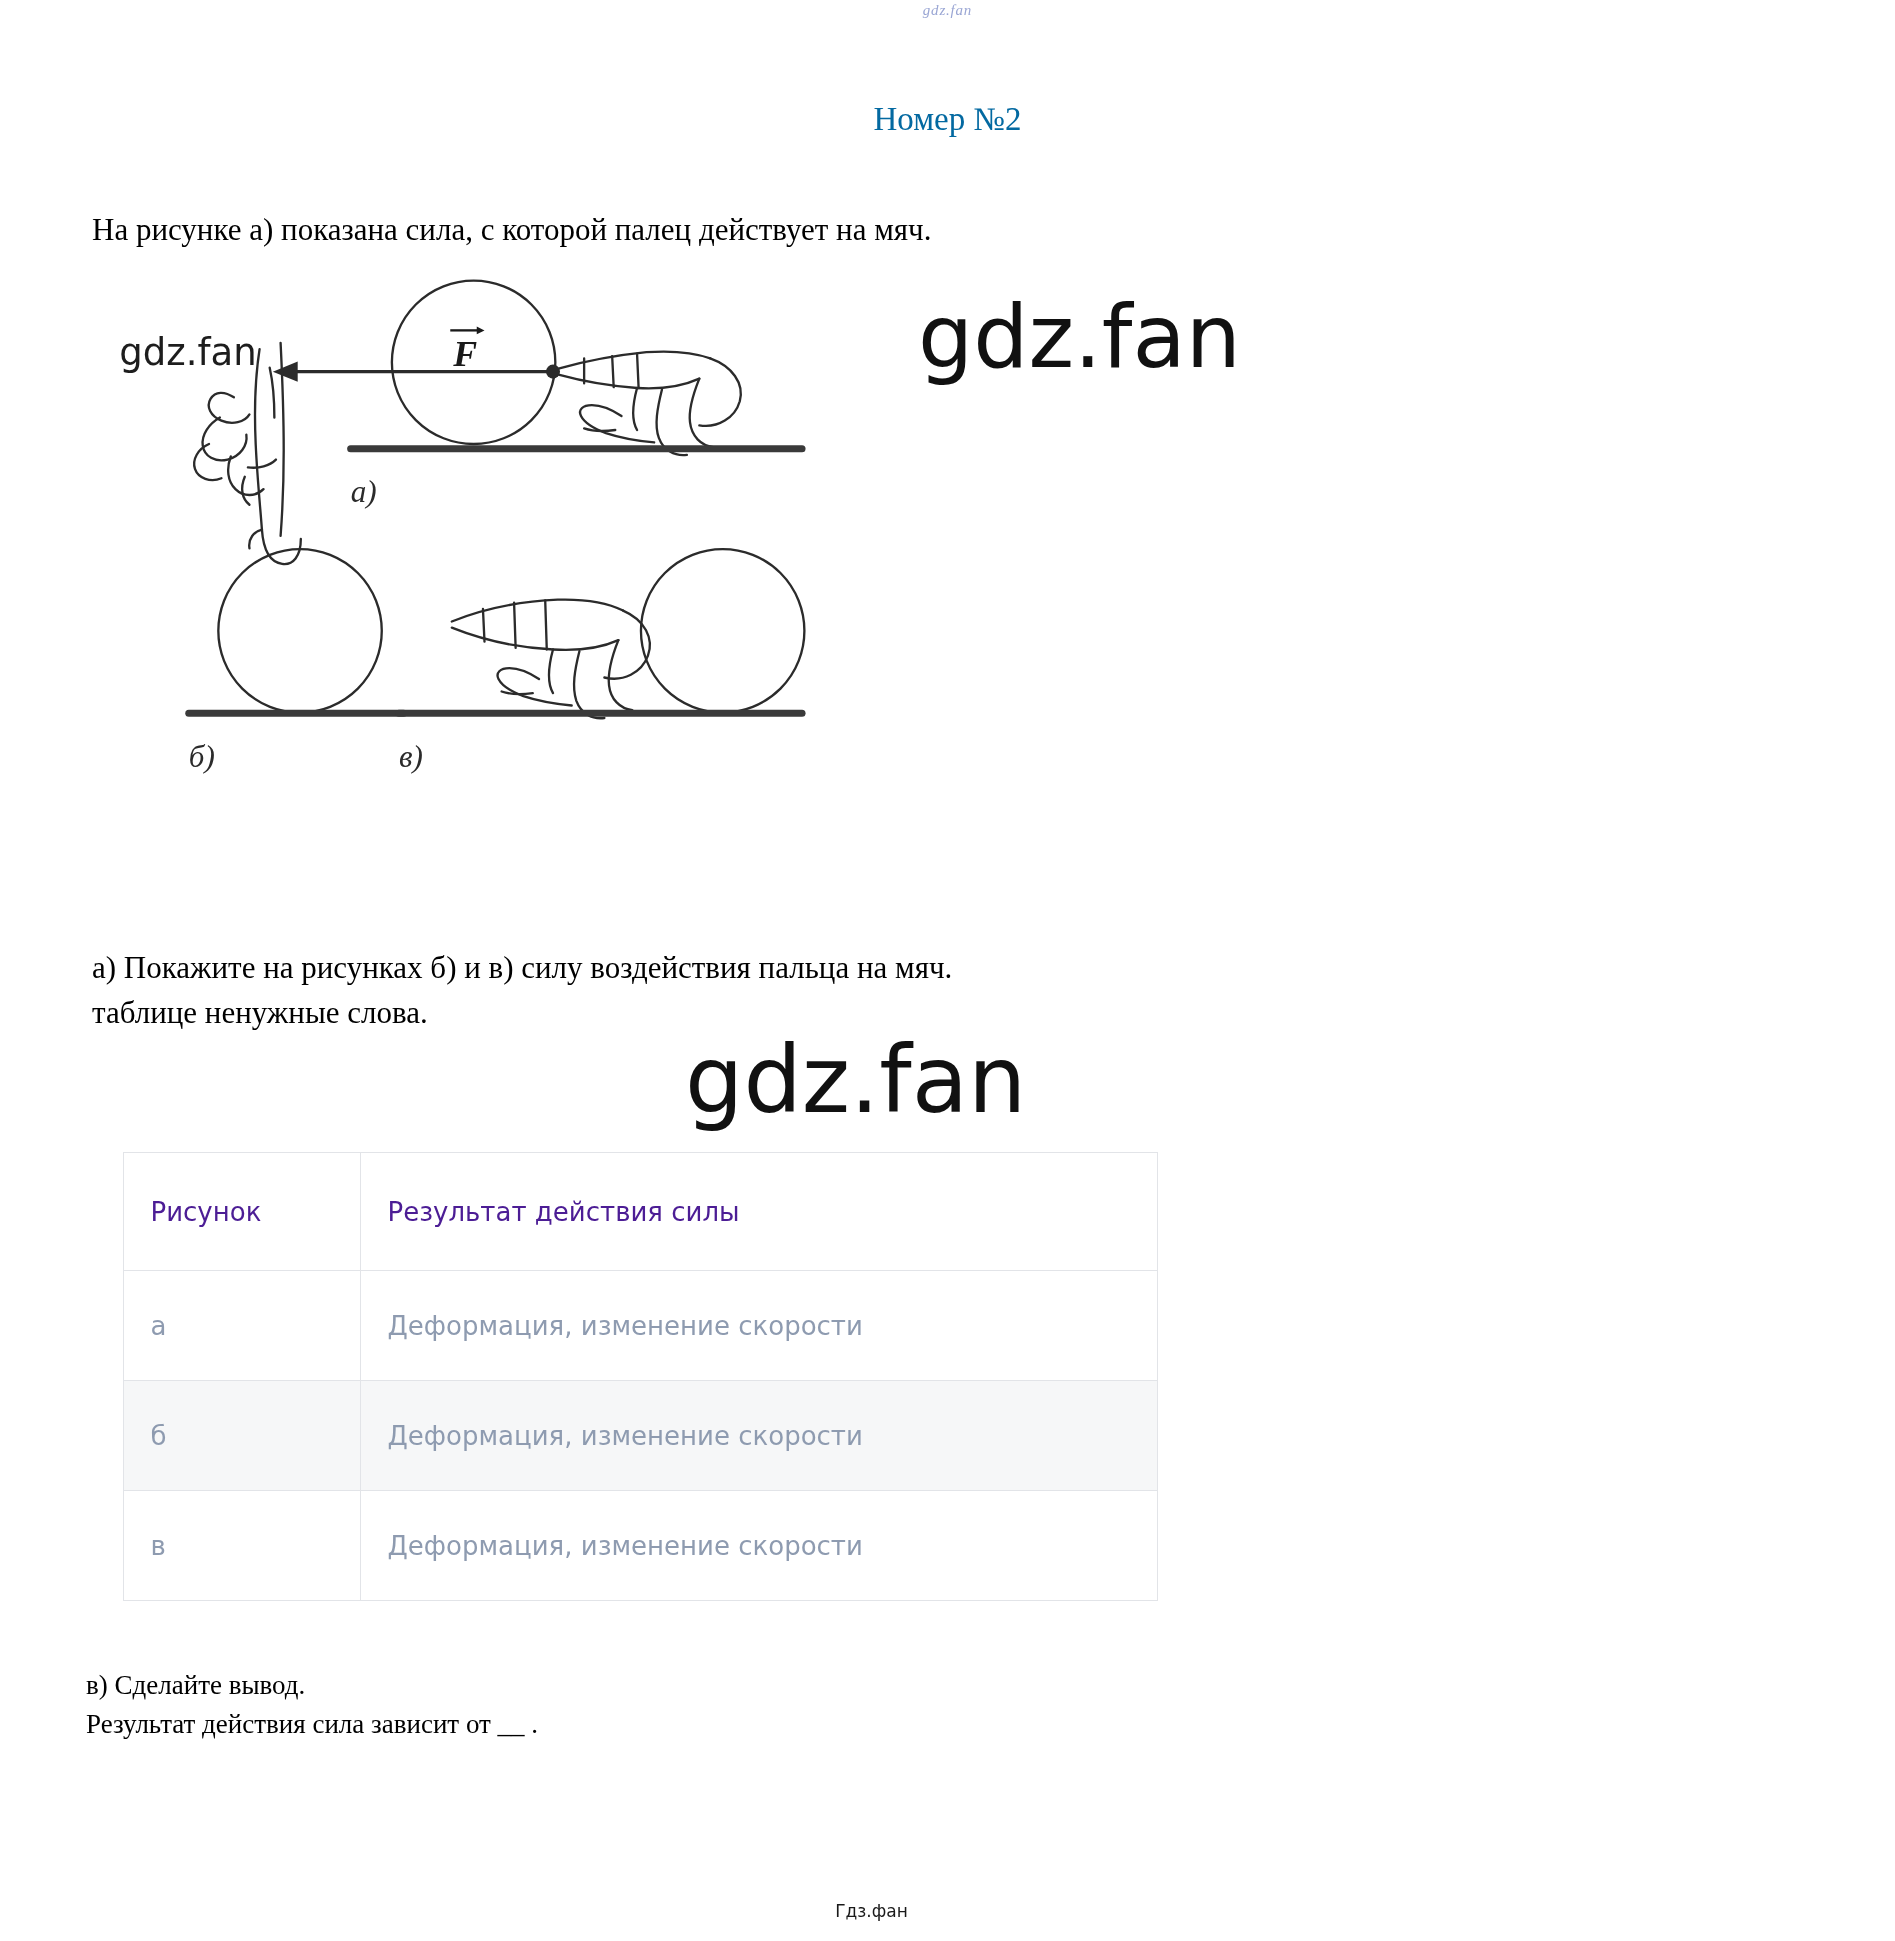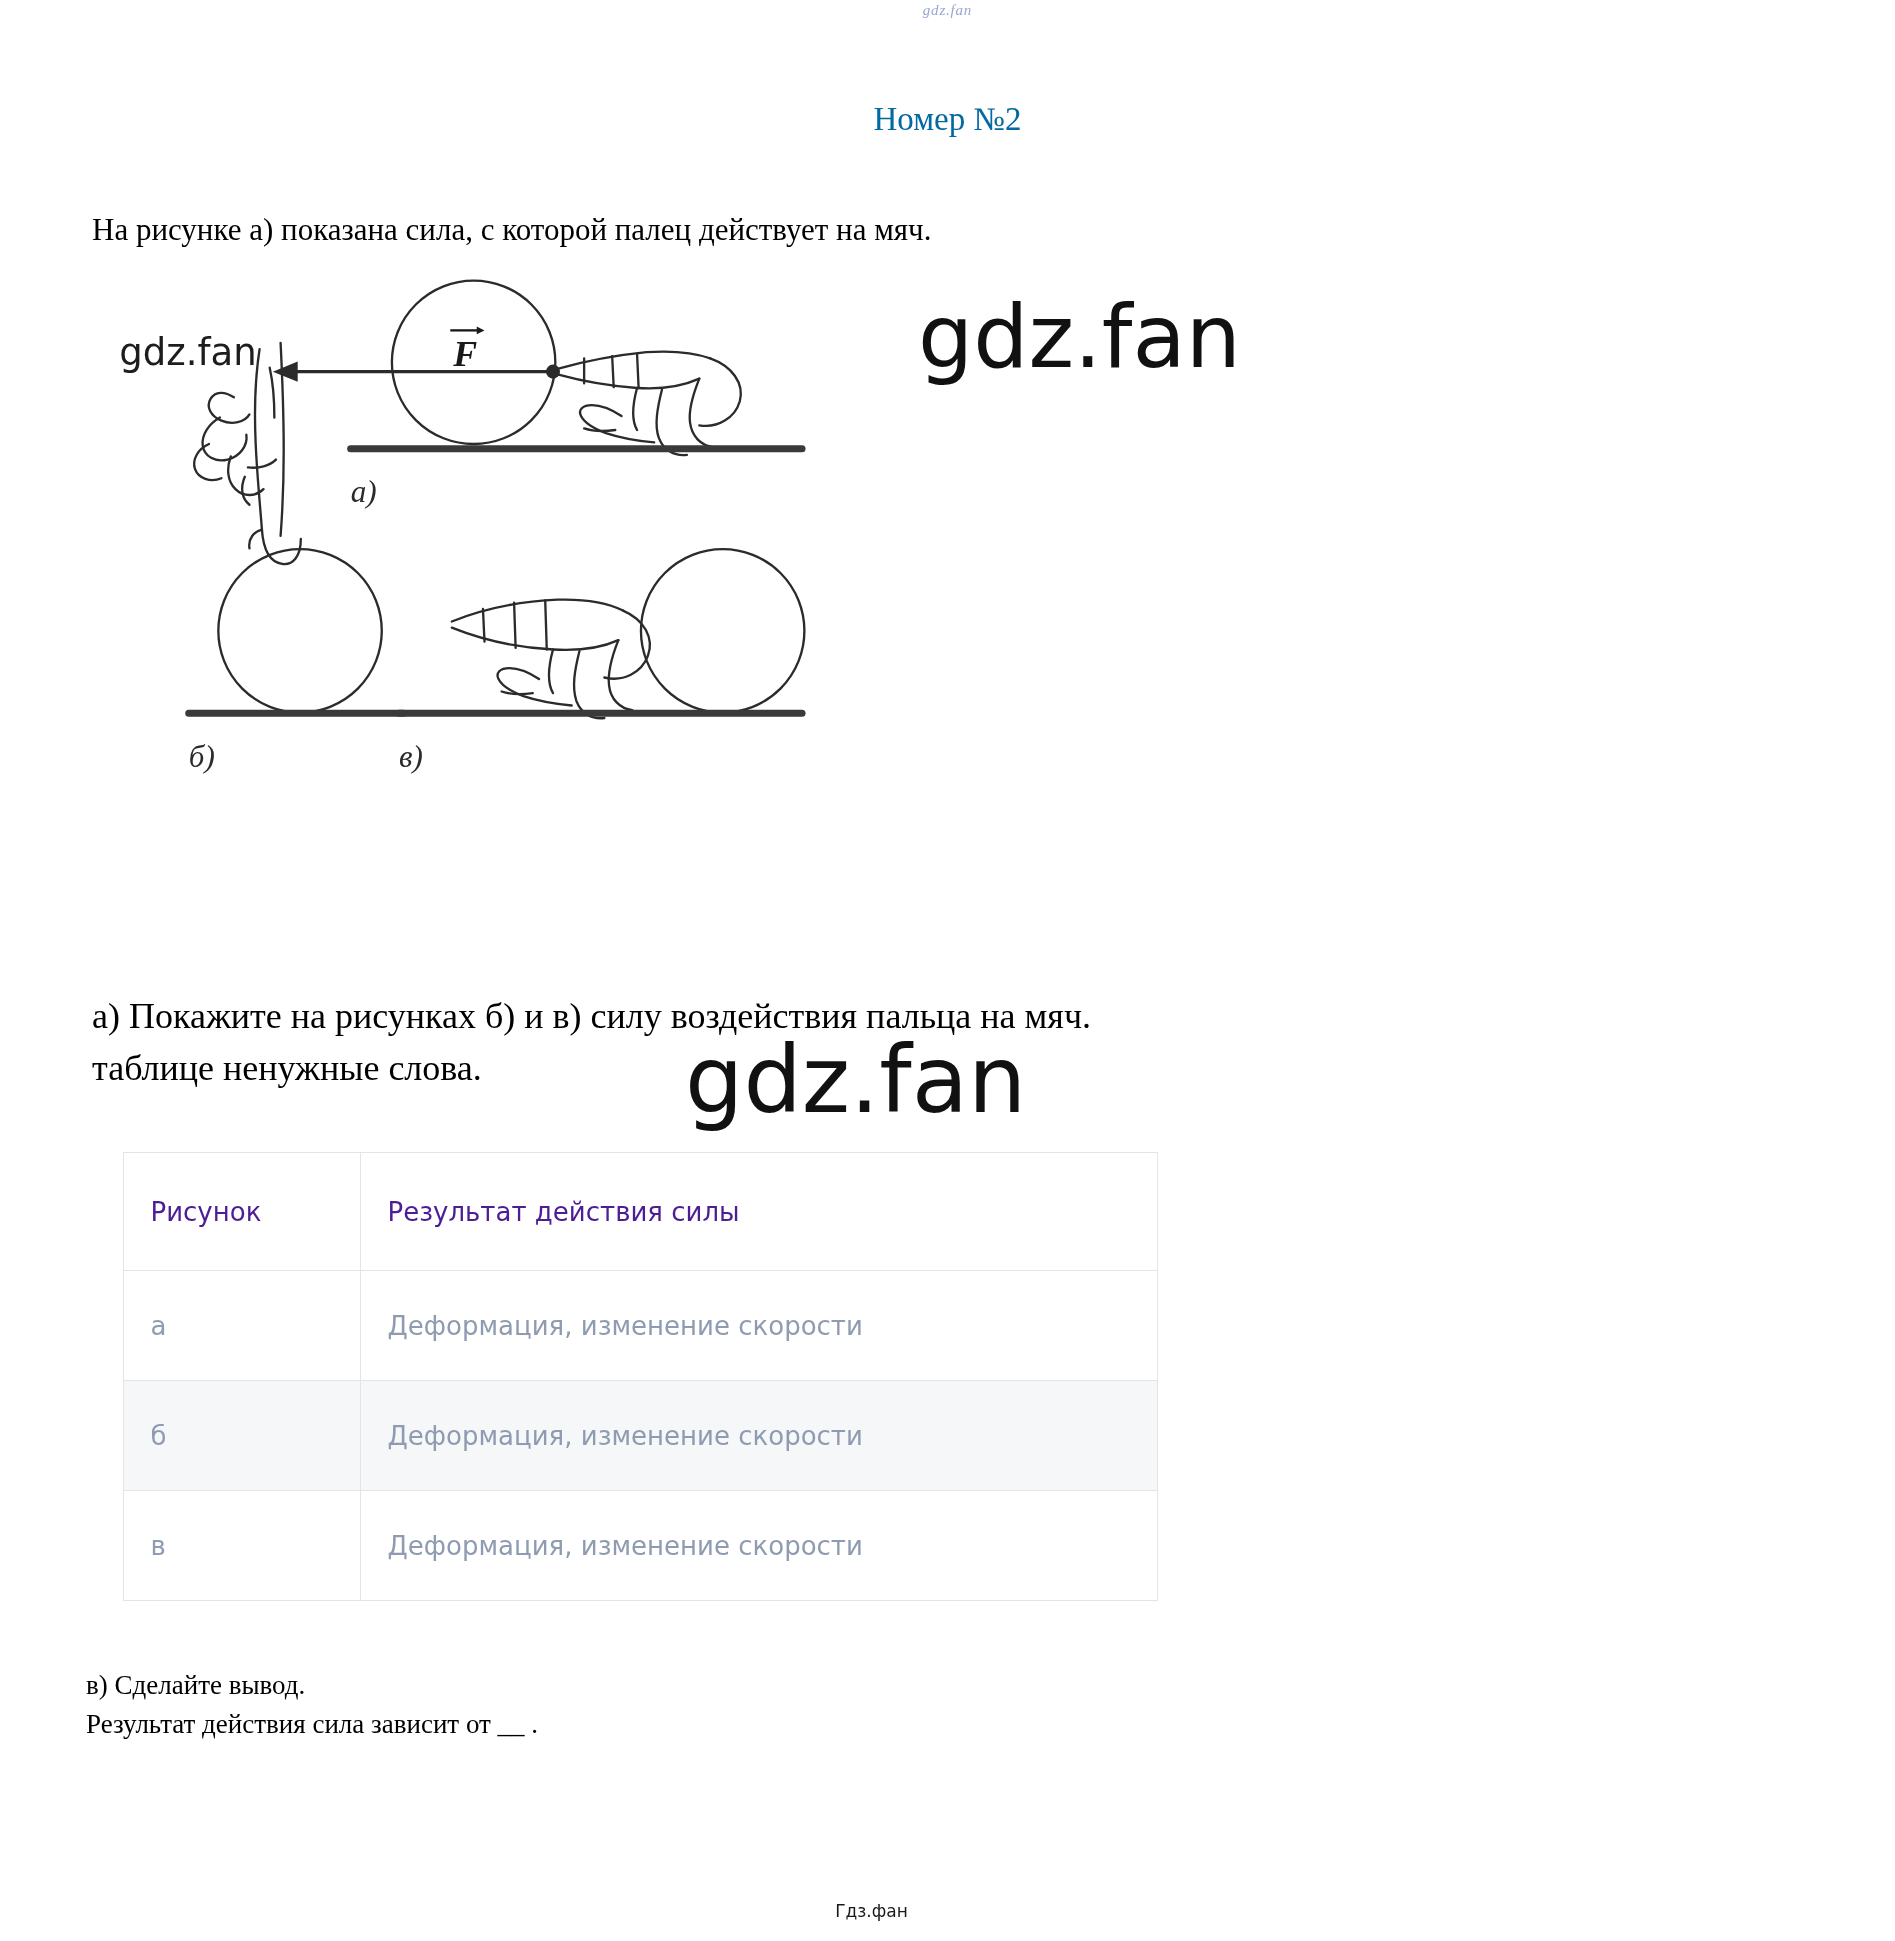--- a/index.html
+++ b/index.html
@@ -92,23 +92,22 @@
     text-align: center;
     font-family: "DejaVu Sans", sans-serif;
     font-size: 17px;
     color: #1a1a1a;
   }
   .questions {
     position: absolute;
     top: 946px;
     left: 92px;
     width: 1712px;
-    font-size: 36px;
+    font-size: 31px;
     line-height: 1.45;
-    margin-top: 44px;
   }
   
   .tbl-wrap {
     position: absolute;
     top: 1152px;
     left: 123px;
     width: 1035px;
   }
   table.result-table {
     border-collapse: collapse;

